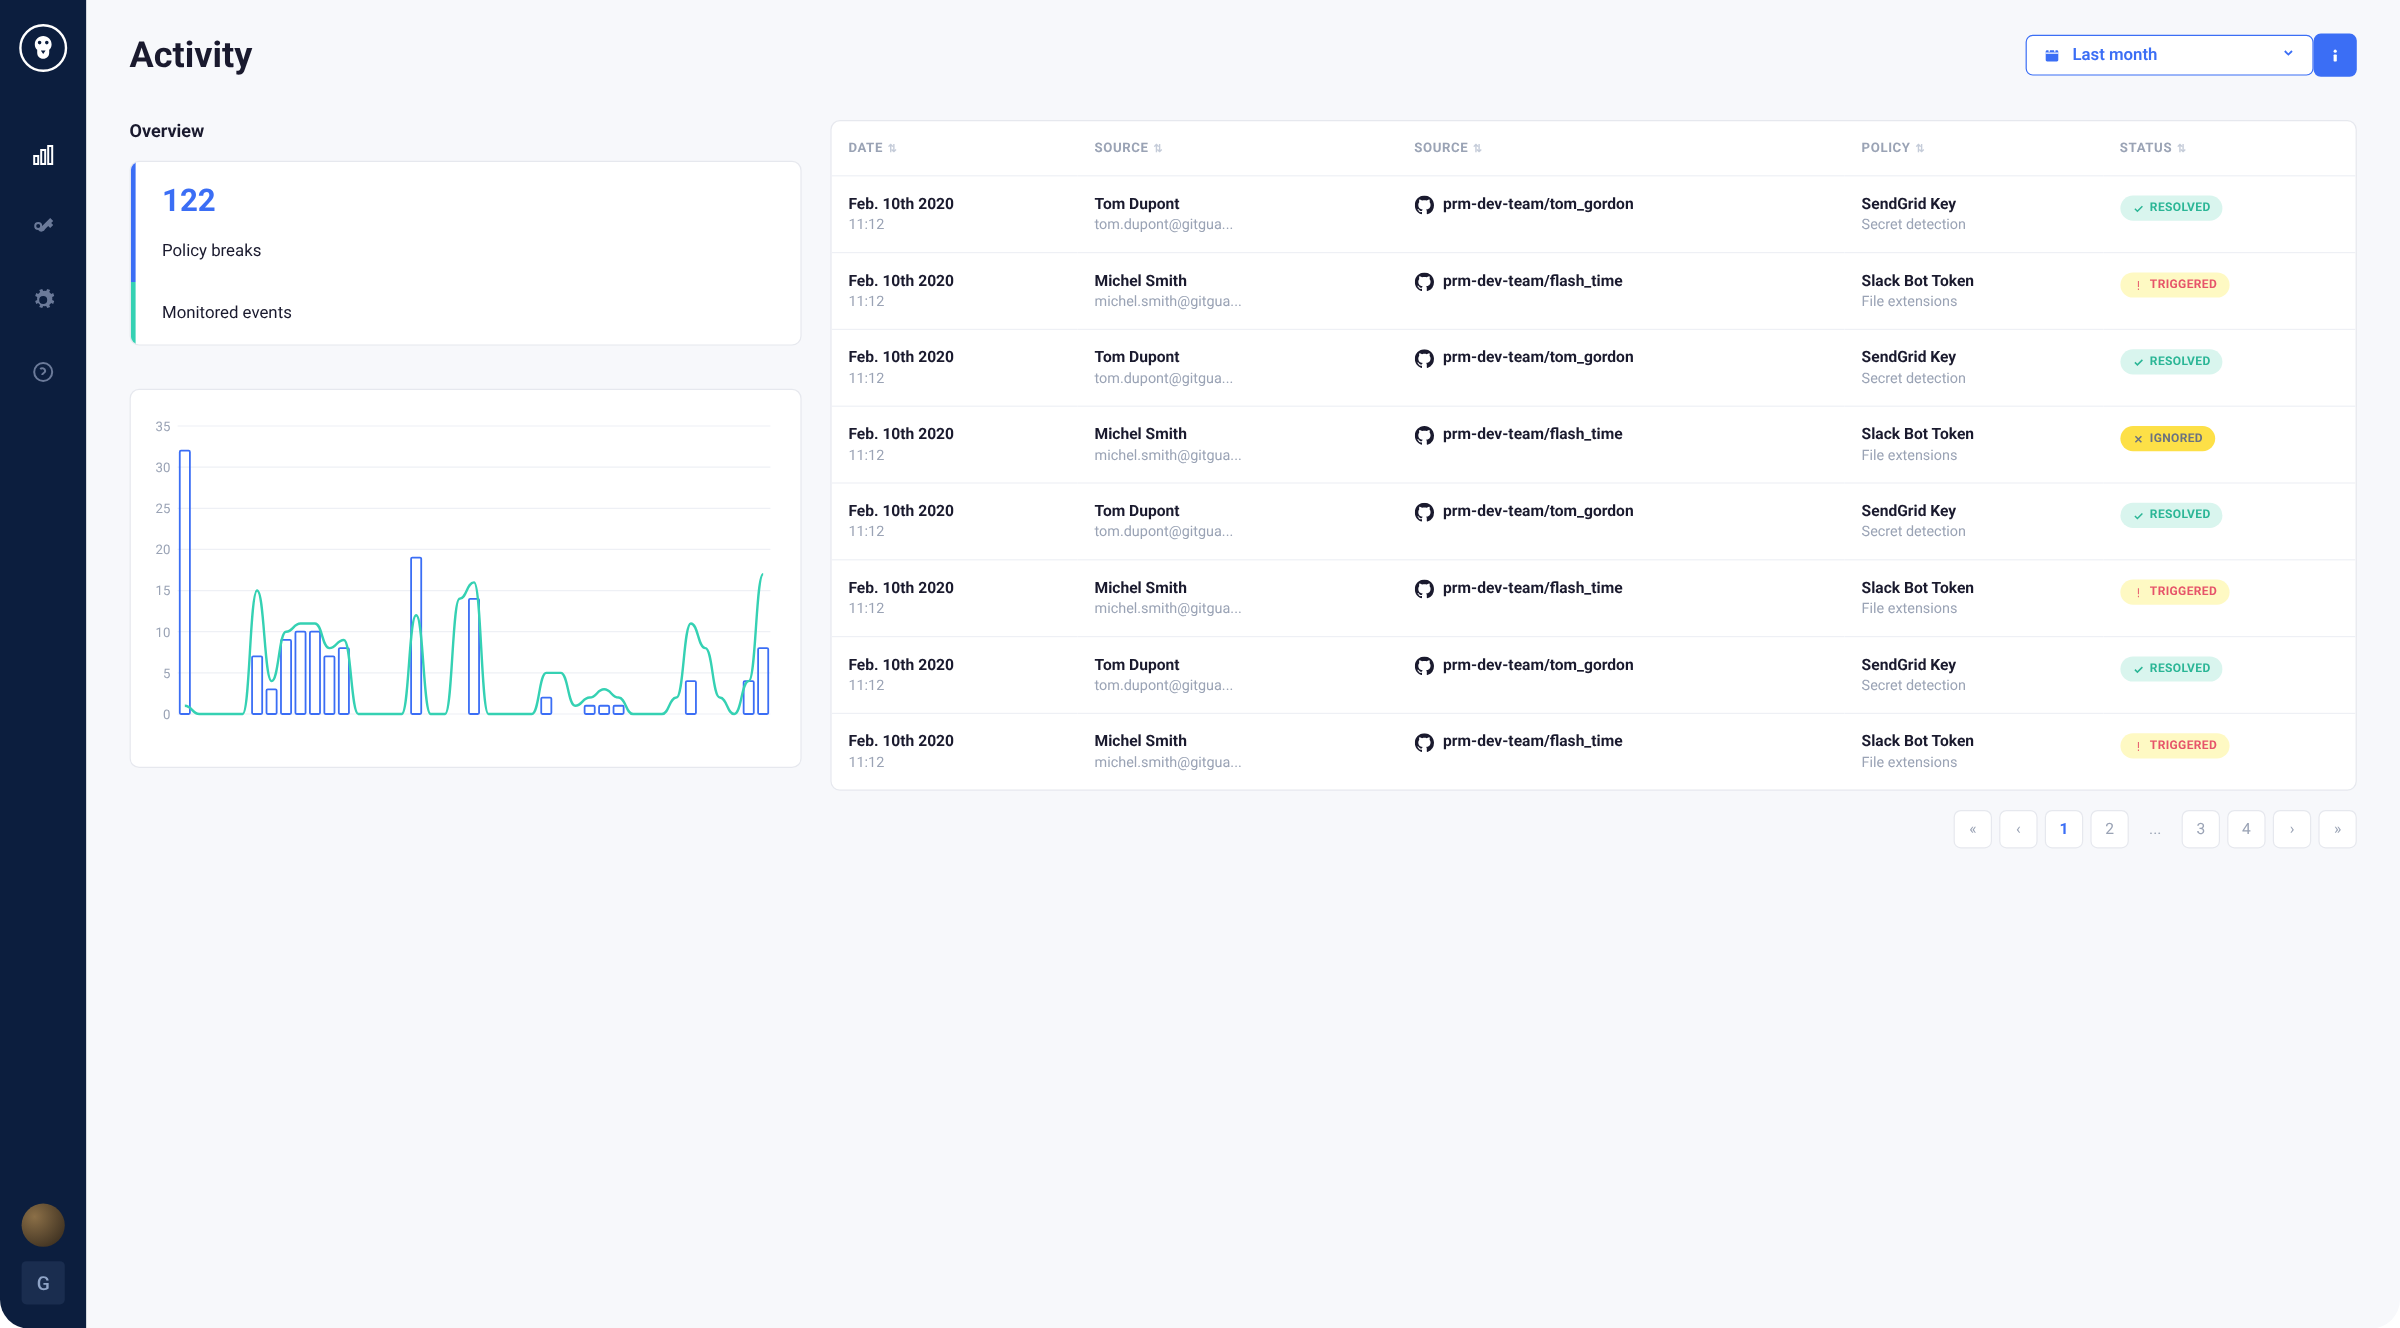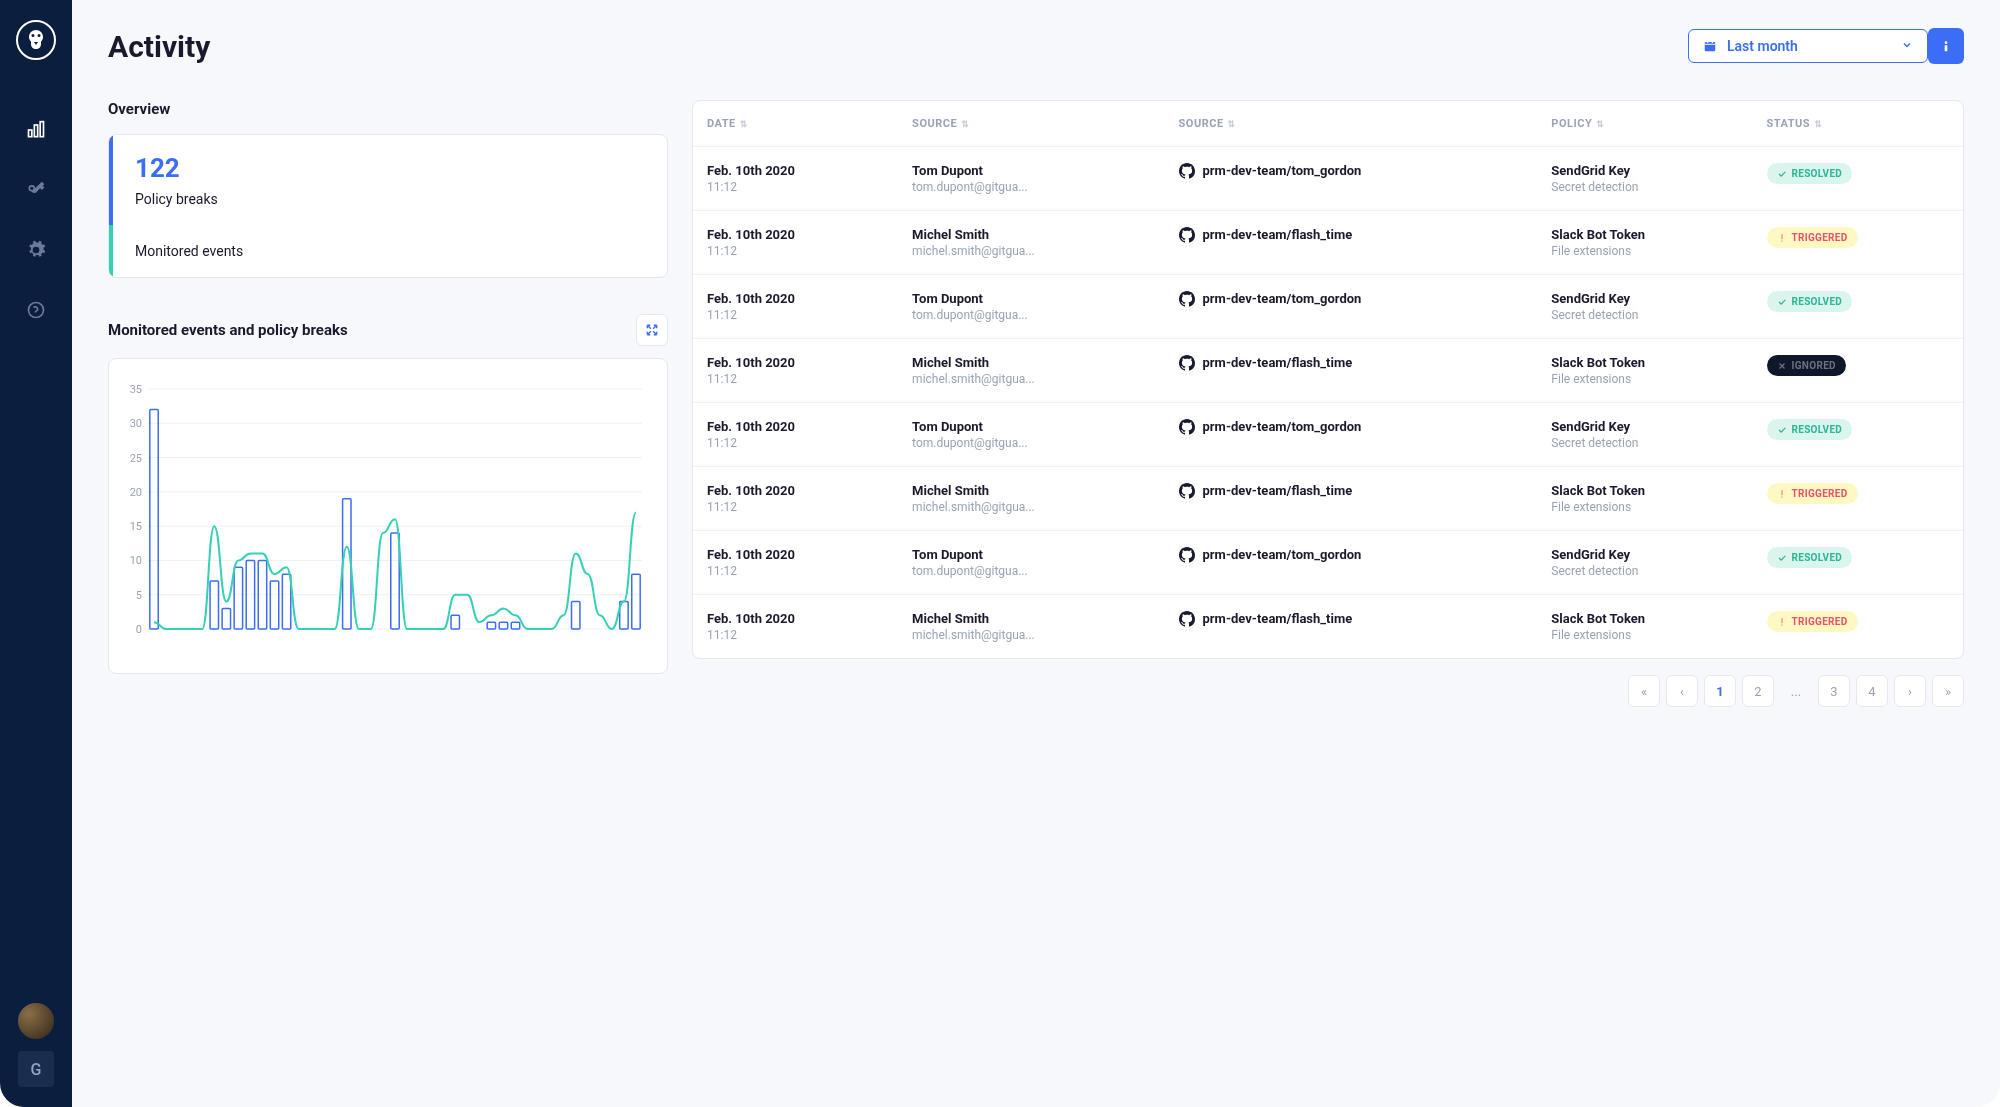--- a/index.html
+++ b/index.html
@@ -18,21 +18,21 @@
 .header{display:flex;justify-content:space-between;align-items:center;margin-bottom:36px}
 .page-title{font-size:30px;font-weight:700;color:#1a1a2e}
 .header-right{display:flex;align-items:center}
 .date-select{display:flex;align-items:center;gap:10px;border:1.5px solid #3b6ef5;border-radius:6px;padding:8px 14px;background:#fff;cursor:pointer;min-width:240px;color:#3b6ef5;font-weight:600;font-size:14px}
 .date-select .chev{margin-left:auto;color:#3b6ef5}
 .info-btn{width:36px;height:36px;background:#3b6ef5;border-radius:6px;display:flex;align-items:center;justify-content:center;cursor:pointer}
 .info-btn svg{width:16px;height:16px;fill:#fff}
 .content{display:grid;grid-template-columns:560px 1fr;gap:24px;align-items:start}
 .section-title{font-size:15px;font-weight:700;color:#1a1a2e;margin-bottom:16px}
 .card{background:#fff;border:1px solid #e6e8ee;border-radius:8px}
-.stat{padding:18px 22px;border-left:4px solid;display:flex;flex-direction:column;gap:8px}
+.stat{padding:18px 22px;border-left:4px solid;display:flex;flex-direction:column;gap:18px}
 .stat.blue{border-color:#3b6ef5}
 .stat.green{border-color:#35d1b3}
 .stat-num{font-size:26px;font-weight:700}
 .stat.blue .stat-num{color:#3b6ef5}
 .stat.green .stat-num{color:#35d1b3}
 .stat-label{font-size:14px;color:#1a1a2e}
 .stats-card{display:flex;flex-direction:column;overflow:hidden}
 .chart-section{margin-top:36px}
 .chart-header{display:flex;justify-content:space-between;align-items:center;margin-bottom:12px}
 .expand-btn{width:32px;height:32px;border:1px solid #e6e8ee;background:#fff;border-radius:6px;display:flex;align-items:center;justify-content:center;cursor:pointer;color:#3b6ef5}
@@ -47,21 +47,21 @@
 .table th .sort{font-size:9px;color:#c5ccd9;margin-left:4px}
 .table td{padding:16px 14px;border-bottom:1px solid #eef0f5;font-size:13px;vertical-align:top}
 .table tr:last-child td{border-bottom:none}
 .cell-primary{font-weight:700;color:#1a1a2e}
 .cell-secondary{color:#9aa3b5;font-size:12px;margin-top:2px}
 .source-cell{display:flex;align-items:flex-start;gap:8px;font-weight:700;color:#1a1a2e}
 .gh-icon{width:16px;height:16px;fill:#1a1a2e;flex-shrink:0}
 .badge{display:inline-flex;align-items:center;gap:5px;padding:5px 10px;border-radius:14px;font-size:10px;font-weight:700;letter-spacing:0.3px}
 .badge.resolved{background:#d9f5ee;color:#2bb696}
 .badge.triggered{background:#fef9c3;color:#e6546a}
-.badge.ignored{background:#0f172a;color:#6b7280}
+.badge.ignored{background:#fde047;color:#6b7280}
 .badge svg{width:10px;height:10px}
 .pagination{display:flex;justify-content:flex-end;gap:6px;margin-top:16px}
 .page-btn{min-width:32px;height:32px;border:1px solid #e6e8ee;background:#fff;border-radius:6px;display:flex;align-items:center;justify-content:center;cursor:pointer;font-size:13px;color:#9aa3b5;padding:0 8px}
 .page-btn.active{color:#3b6ef5;font-weight:700}
 .page-btn.dots{border:none;background:none;cursor:default}
 </style>
 </head>
 <body>
 
 <div class="app">
@@ -132,28 +132,20 @@
           <div class="stat blue">
             <div class="stat-num">122</div>
             <div class="stat-label">Policy breaks</div>
           </div>
           <div class="stat green">
             <div class="stat-label">Monitored events</div>
           </div>
         </div>
 
         <div class="chart-section">
-          <div class="chart-header">
-            <div class="section-title" style="margin:0">Monitored events and policy breaks</div>
-            <div class="expand-btn">
-              <svg width="14" height="14" viewBox="0 0 24 24" fill="none" stroke="currentColor" stroke-width="2.5">
-                  <path d="M4 4l6 6M4 4h5M4 4v5M20 20l-6-6M20 20h-5M20 20v-5M20 4l-6 6M20 4h-5M20 4v5M4 20l6-6M4 20h5M4 20v-5"></path>
-                </svg>
-            </div>
-          </div>
           <div class="card chart-card">
             <div class="chart-area" id="chart"><svg viewBox="0 0 530 270" width="100%" height="100%">
                   <line x1="30" y1="250" x2="524" y2="250" stroke="#eef0f5" stroke-width="1"></line>
                   <text x="24" y="254" text-anchor="end" font-size="11" fill="#9aa3b5">0</text>
                   <line x1="30" y1="215.71428571428572" x2="524" y2="215.71428571428572" stroke="#eef0f5" stroke-width="1"></line>
                   <text x="24" y="219.71428571428572" text-anchor="end" font-size="11" fill="#9aa3b5">5</text>
                   <line x1="30" y1="181.42857142857144" x2="524" y2="181.42857142857144" stroke="#eef0f5" stroke-width="1"></line>
                   <text x="24" y="185.42857142857144" text-anchor="end" font-size="11" fill="#9aa3b5">10</text>
                   <line x1="30" y1="147.14285714285717" x2="524" y2="147.14285714285717" stroke="#eef0f5" stroke-width="1"></line>
                   <text x="24" y="151.14285714285717" text-anchor="end" font-size="11" fill="#9aa3b5">15</text>

